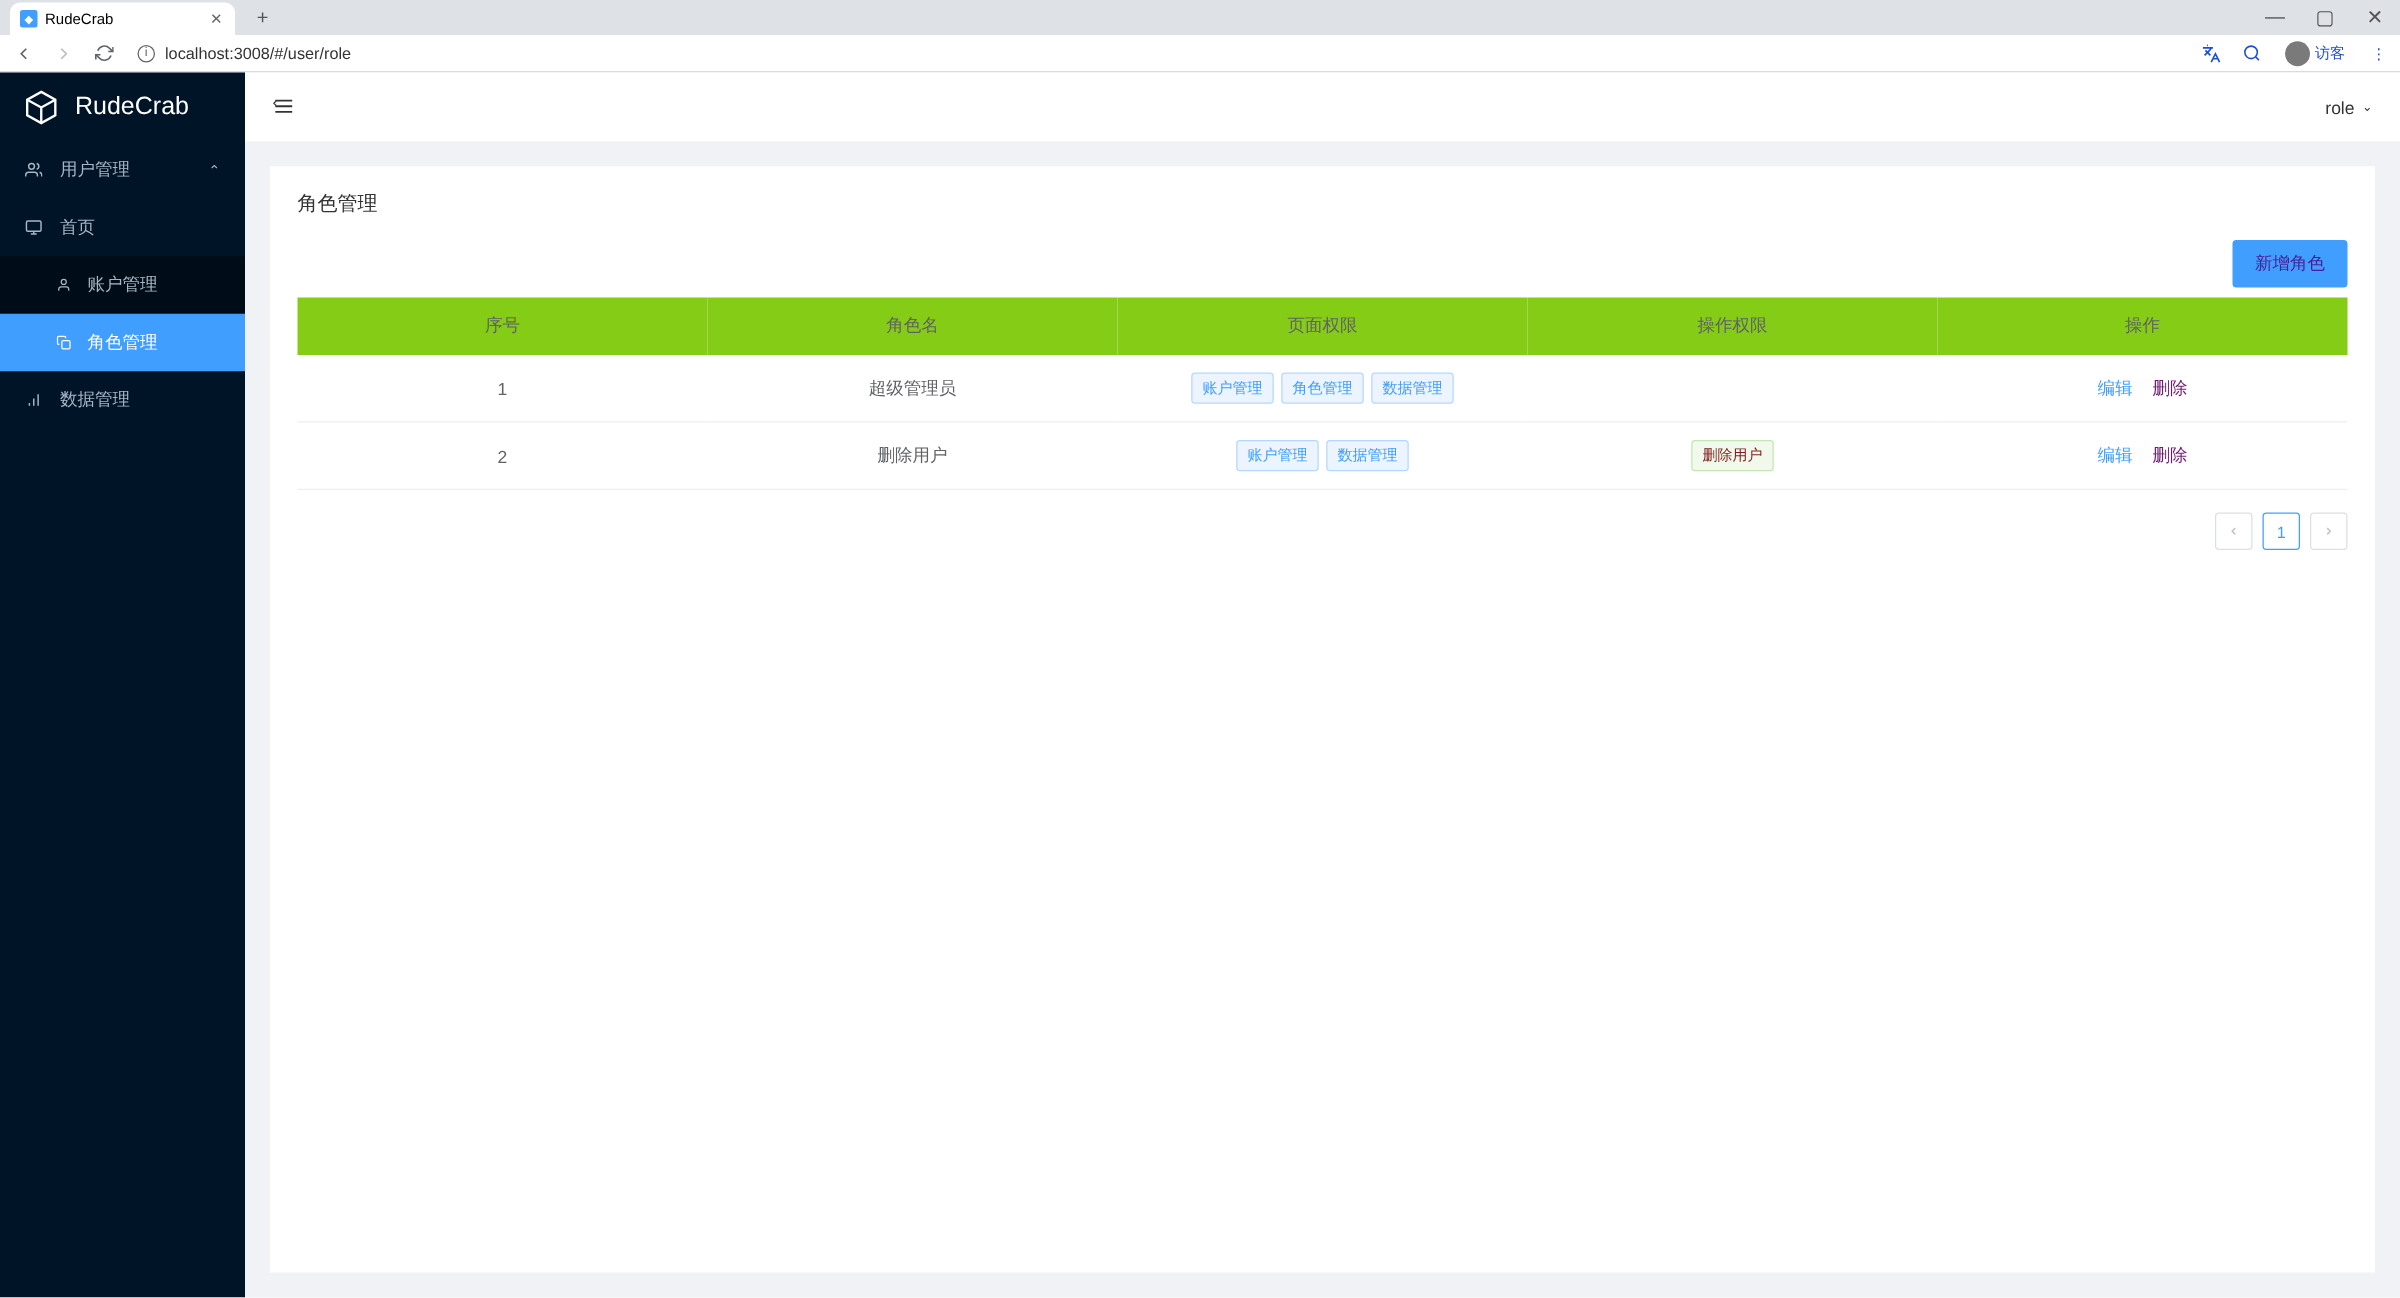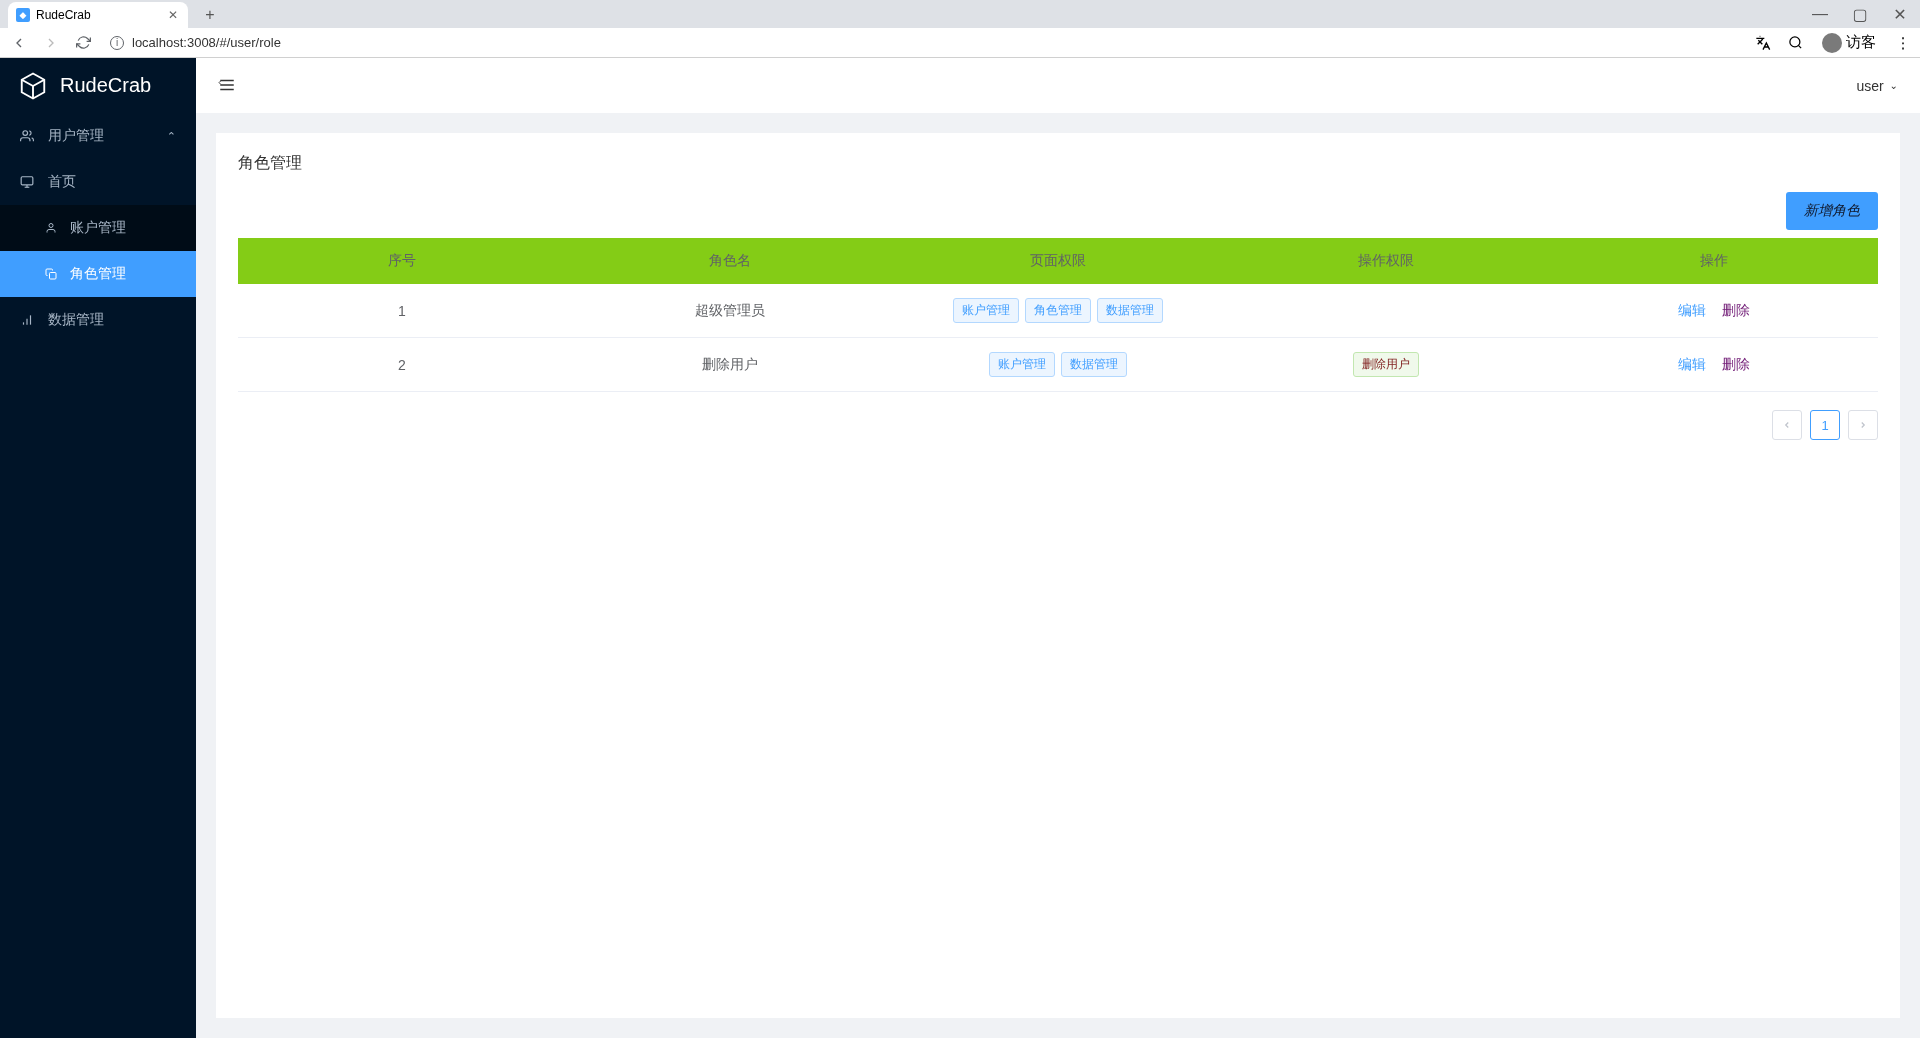--- a/index.html
+++ b/index.html
@@ -13,21 +13,21 @@
     .tab-close { margin-left: auto; color: #666; cursor: pointer; width:14px; height:14px; display:flex; align-items:center; justify-content:center; }
     .new-tab { width: 28px; height: 26px; display: flex; align-items: center; justify-content: center; color: #555; cursor: pointer; margin-left: 8px; }
     .window-controls { margin-left: auto; display: flex; }
     .window-btn { width: 40px; height: 28px; display: flex; align-items: center; justify-content: center; color: #555; cursor: pointer; }
     
     .address-bar { background: #fff; height: 30px; border-bottom: 1px solid #d0d0d0; display: flex; align-items: center; padding: 0 8px; gap: 10px; }
     .nav-btn { width: 22px; height: 22px; display: flex; align-items: center; justify-content: center; color: #5f6368; cursor: pointer; }
     .nav-btn.disabled { color: #bbb; }
     .url-area { flex: 1; display: flex; align-items: center; gap: 8px; font-size: 13px; color: #333; padding-left: 6px; }
     .url-info-icon { width: 14px; height: 14px; border: 1px solid #5f6368; border-radius: 50%; display: flex; align-items: center; justify-content: center; font-size: 10px; color: #5f6368; }
-    .right-icons { display:flex; align-items:center; gap:14px; color:#000000; font-size:15px;}
+    .right-icons { display:flex; align-items:center; gap:14px; color:#1d4ed8; font-size:12px;}
     .right-icon { width:18px; height:18px; display:flex; align-items:center; justify-content:center; cursor:pointer; }
     .avatar-circle { width:20px; height:20px; background:#7a7a7a; border-radius:50%; }
     .guest-pill{ padding:2px 4px; display:flex; align-items:center; gap:4px; }
     
     
     .app { display: flex; height: calc(100vh - 58px); }
     .sidebar { width: 196px; background: #001428; color: #a7b6c6; display: flex; flex-direction: column; }
     .logo { height: 55px; display: flex; align-items: center; gap: 12px; padding: 0 18px; color: #fff; font-size: 20px; font-weight: 500; }
     .logo-icon { width: 30px; height: 30px; }
     .menu-item { height: 46px; display: flex; align-items: center; padding: 0 20px; gap: 14px; font-size: 14px; cursor: pointer; position: relative; }
@@ -39,21 +39,21 @@
     .menu-icon { width: 14px; height: 14px; display: inline-flex; align-items:center; justify-content:center; }
     
     .main { flex: 1; background: #f0f2f5; display: flex; flex-direction: column; }
     .header { height: 55px; background: #fff; display: flex; align-items: center; padding: 0 22px; }
     .collapse-btn { width: 20px; height: 20px; cursor: pointer; color: #333; }
     .user-dropdown { margin-left: auto; font-size: 14px; color: #333; display: flex; align-items: center; gap: 6px; cursor: pointer; }
     
     .content { margin: 20px; background: #fff; padding: 20px 22px; flex: 1; }
     .page-title { font-size: 16px; color: #333; margin-bottom: 18px; }
     .toolbar { display: flex; justify-content: flex-end; margin-bottom: 8px; }
-    .btn-primary { background: #409eff; color: #0f172a; border: none; padding: 10px 18px; border-radius: 3px; font-size: 14px; cursor: pointer; font-style: italic; }
+    .btn-primary { background: #409eff; color: #4c1d95; border: none; padding: 10px 18px; border-radius: 3px; font-size: 14px; cursor: pointer; }
     
     .table { width: 100%; border-collapse: collapse; }
     .table th { background: #84cc16; color: #606266; font-weight: 500; font-size: 14px; padding: 14px 10px; text-align: center; }
     .table td { padding: 14px 10px; text-align: center; color: #606266; font-size: 14px; border-bottom: 1px solid #ebeef5; }
     .tag { display: inline-block; border-radius: 3px; padding: 3px 8px; font-size: 12px; margin: 0 3px; }
     .tag-blue { color: #409eff; background: #ecf5ff; border: 1px solid #b3d8ff; }
     .tag-green { color: #7f1d1d; background: #f0f9eb; border: 1px solid #c2e7b0; }
     .link-btn { color: #409eff; cursor: pointer; margin: 0 8px; font-size: 14px; }
     .link-btn.danger { color: #701a75; }
     
@@ -190,21 +190,21 @@
     <div class="header">
       <div class="collapse-btn">
         <svg width="18" height="18" viewBox="0 0 24 24" fill="none" stroke="currentColor" stroke-width="2">
             <line x1="3" y1="6" x2="21" y2="6"></line>
             <line x1="3" y1="12" x2="21" y2="12"></line>
             <line x1="3" y1="18" x2="21" y2="18"></line>
             <polyline points="8 4 4 8 8 12" transform="translate(-1 4) scale(0.6)"></polyline>
           </svg>
       </div>
       <div class="user-dropdown">
-        <span>user</span>
+        <span>role</span>
         <span style="font-size:10px;">⌄</span>
       </div>
     </div>
 
     <div class="content">
       <div class="page-title">角色管理</div>
 
       <div class="toolbar">
         <button class="btn-primary">新增角色</button>
       </div>

